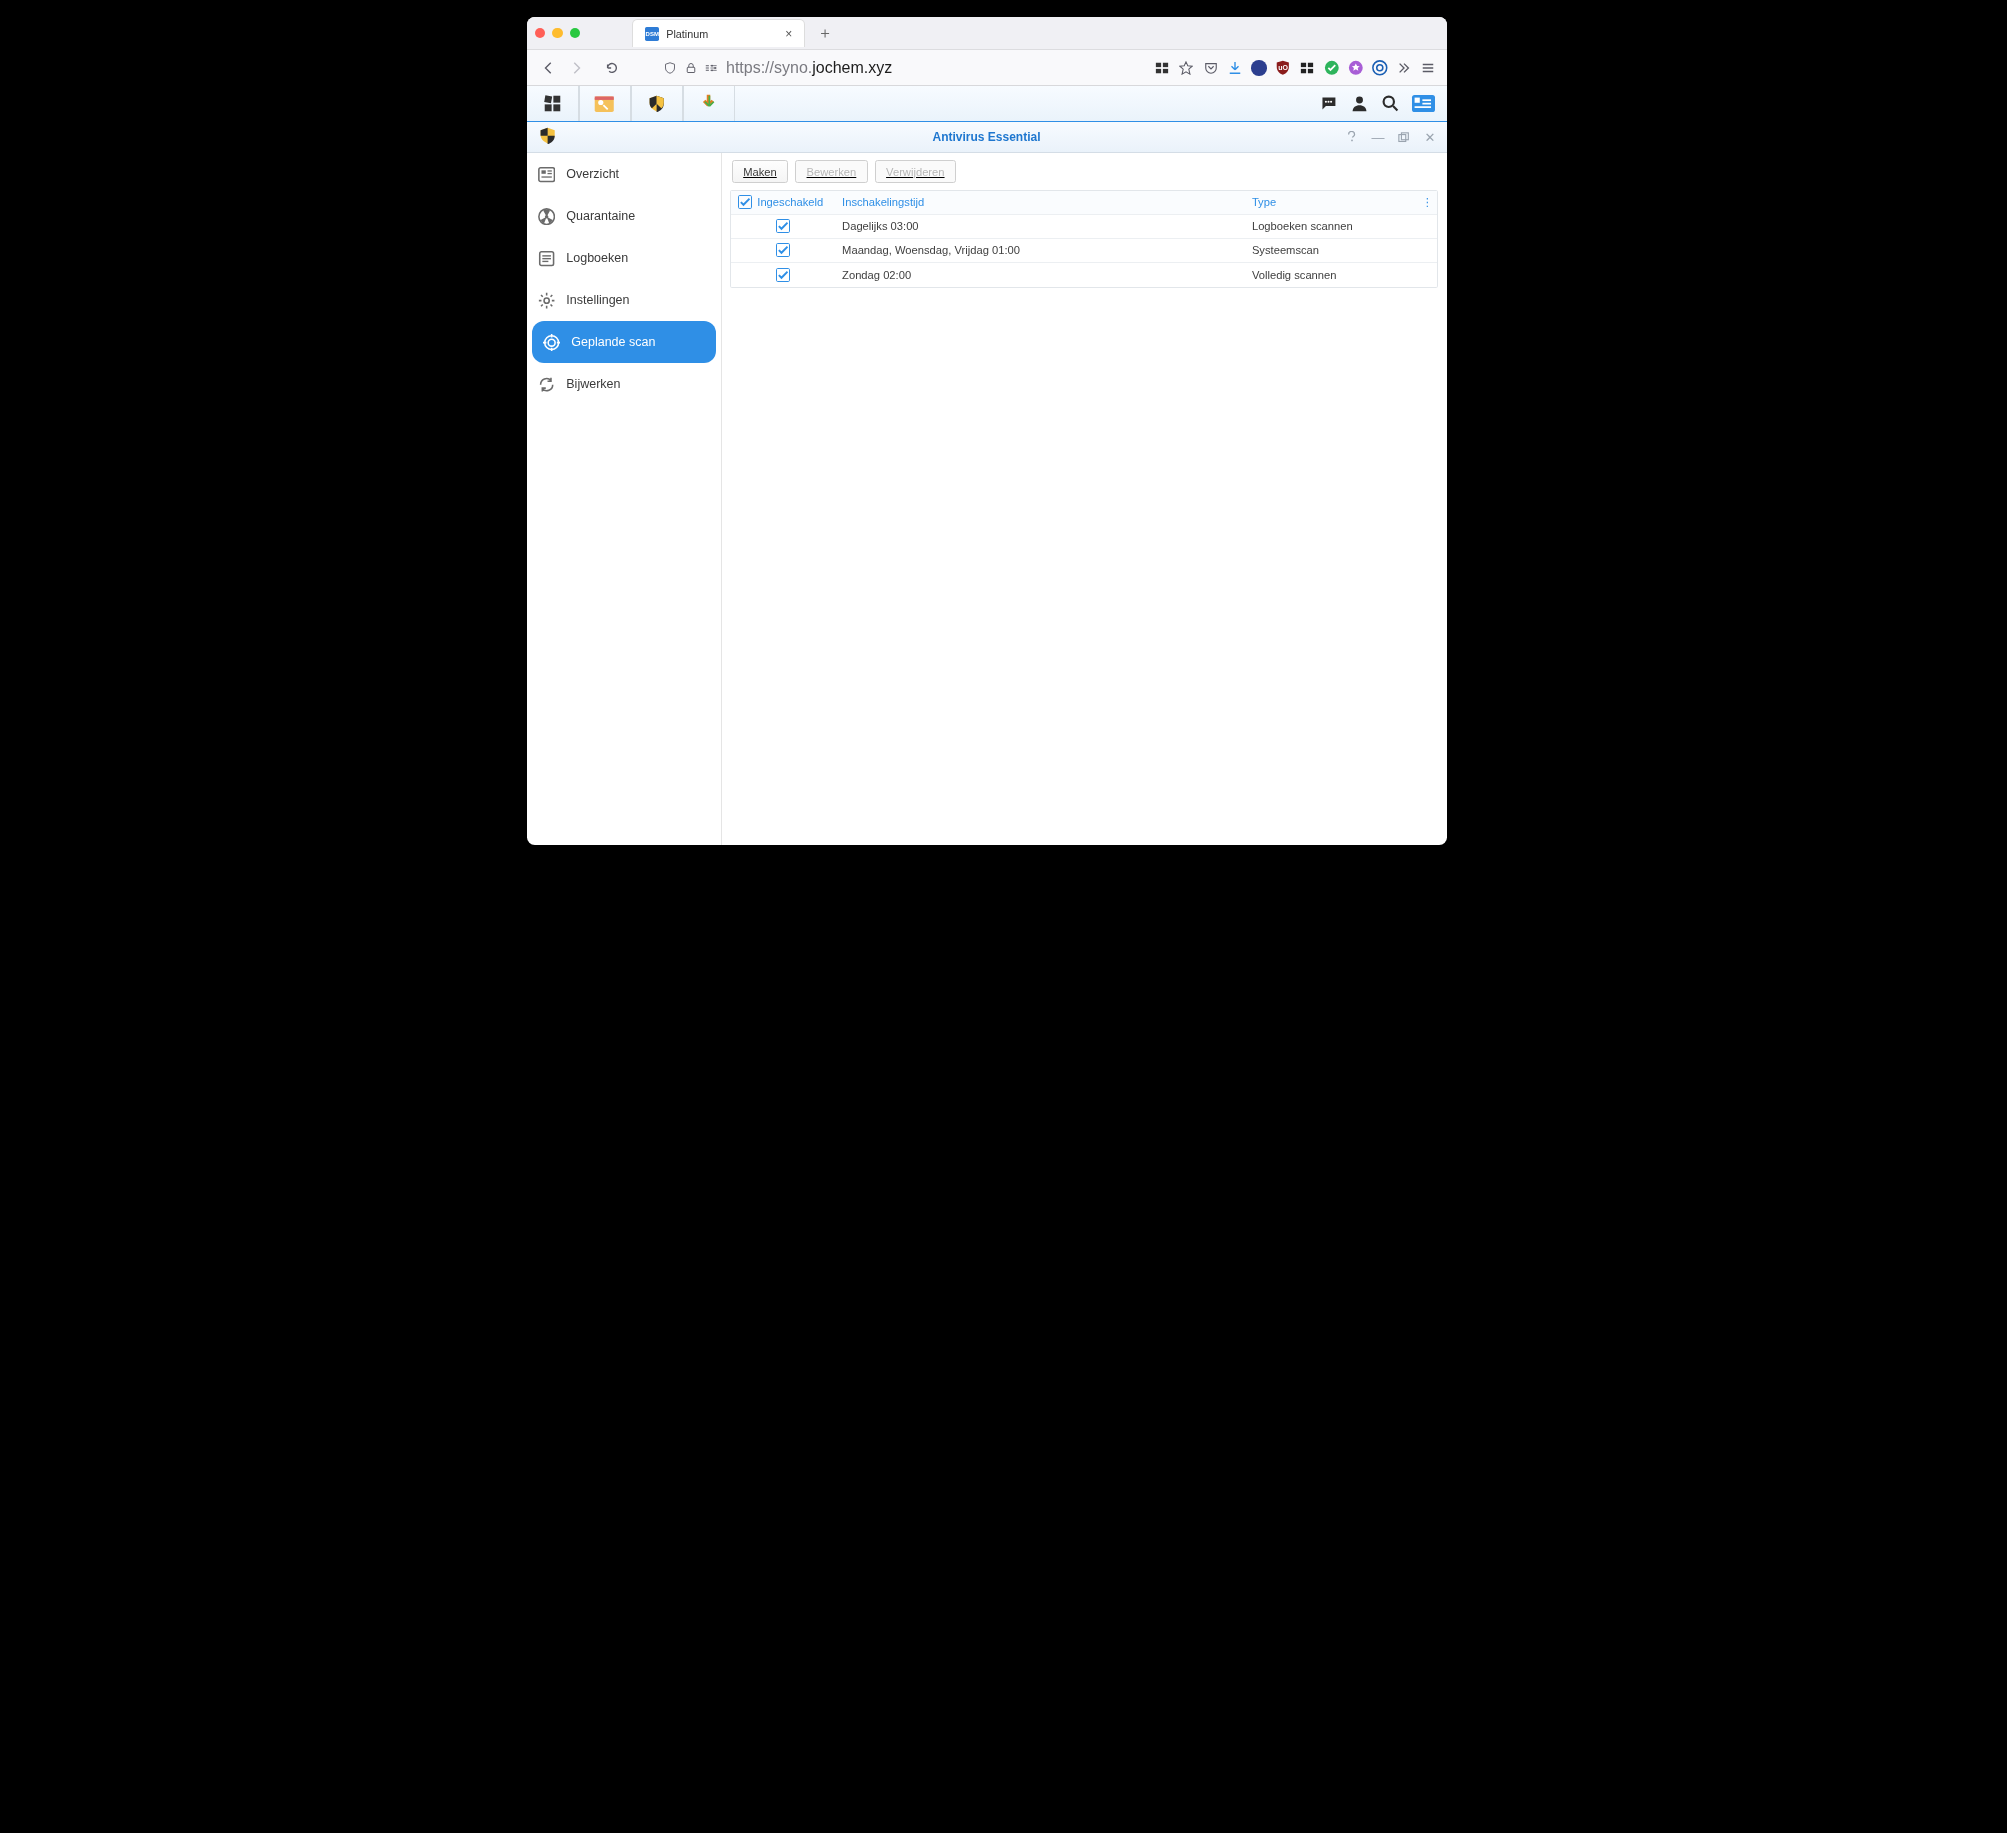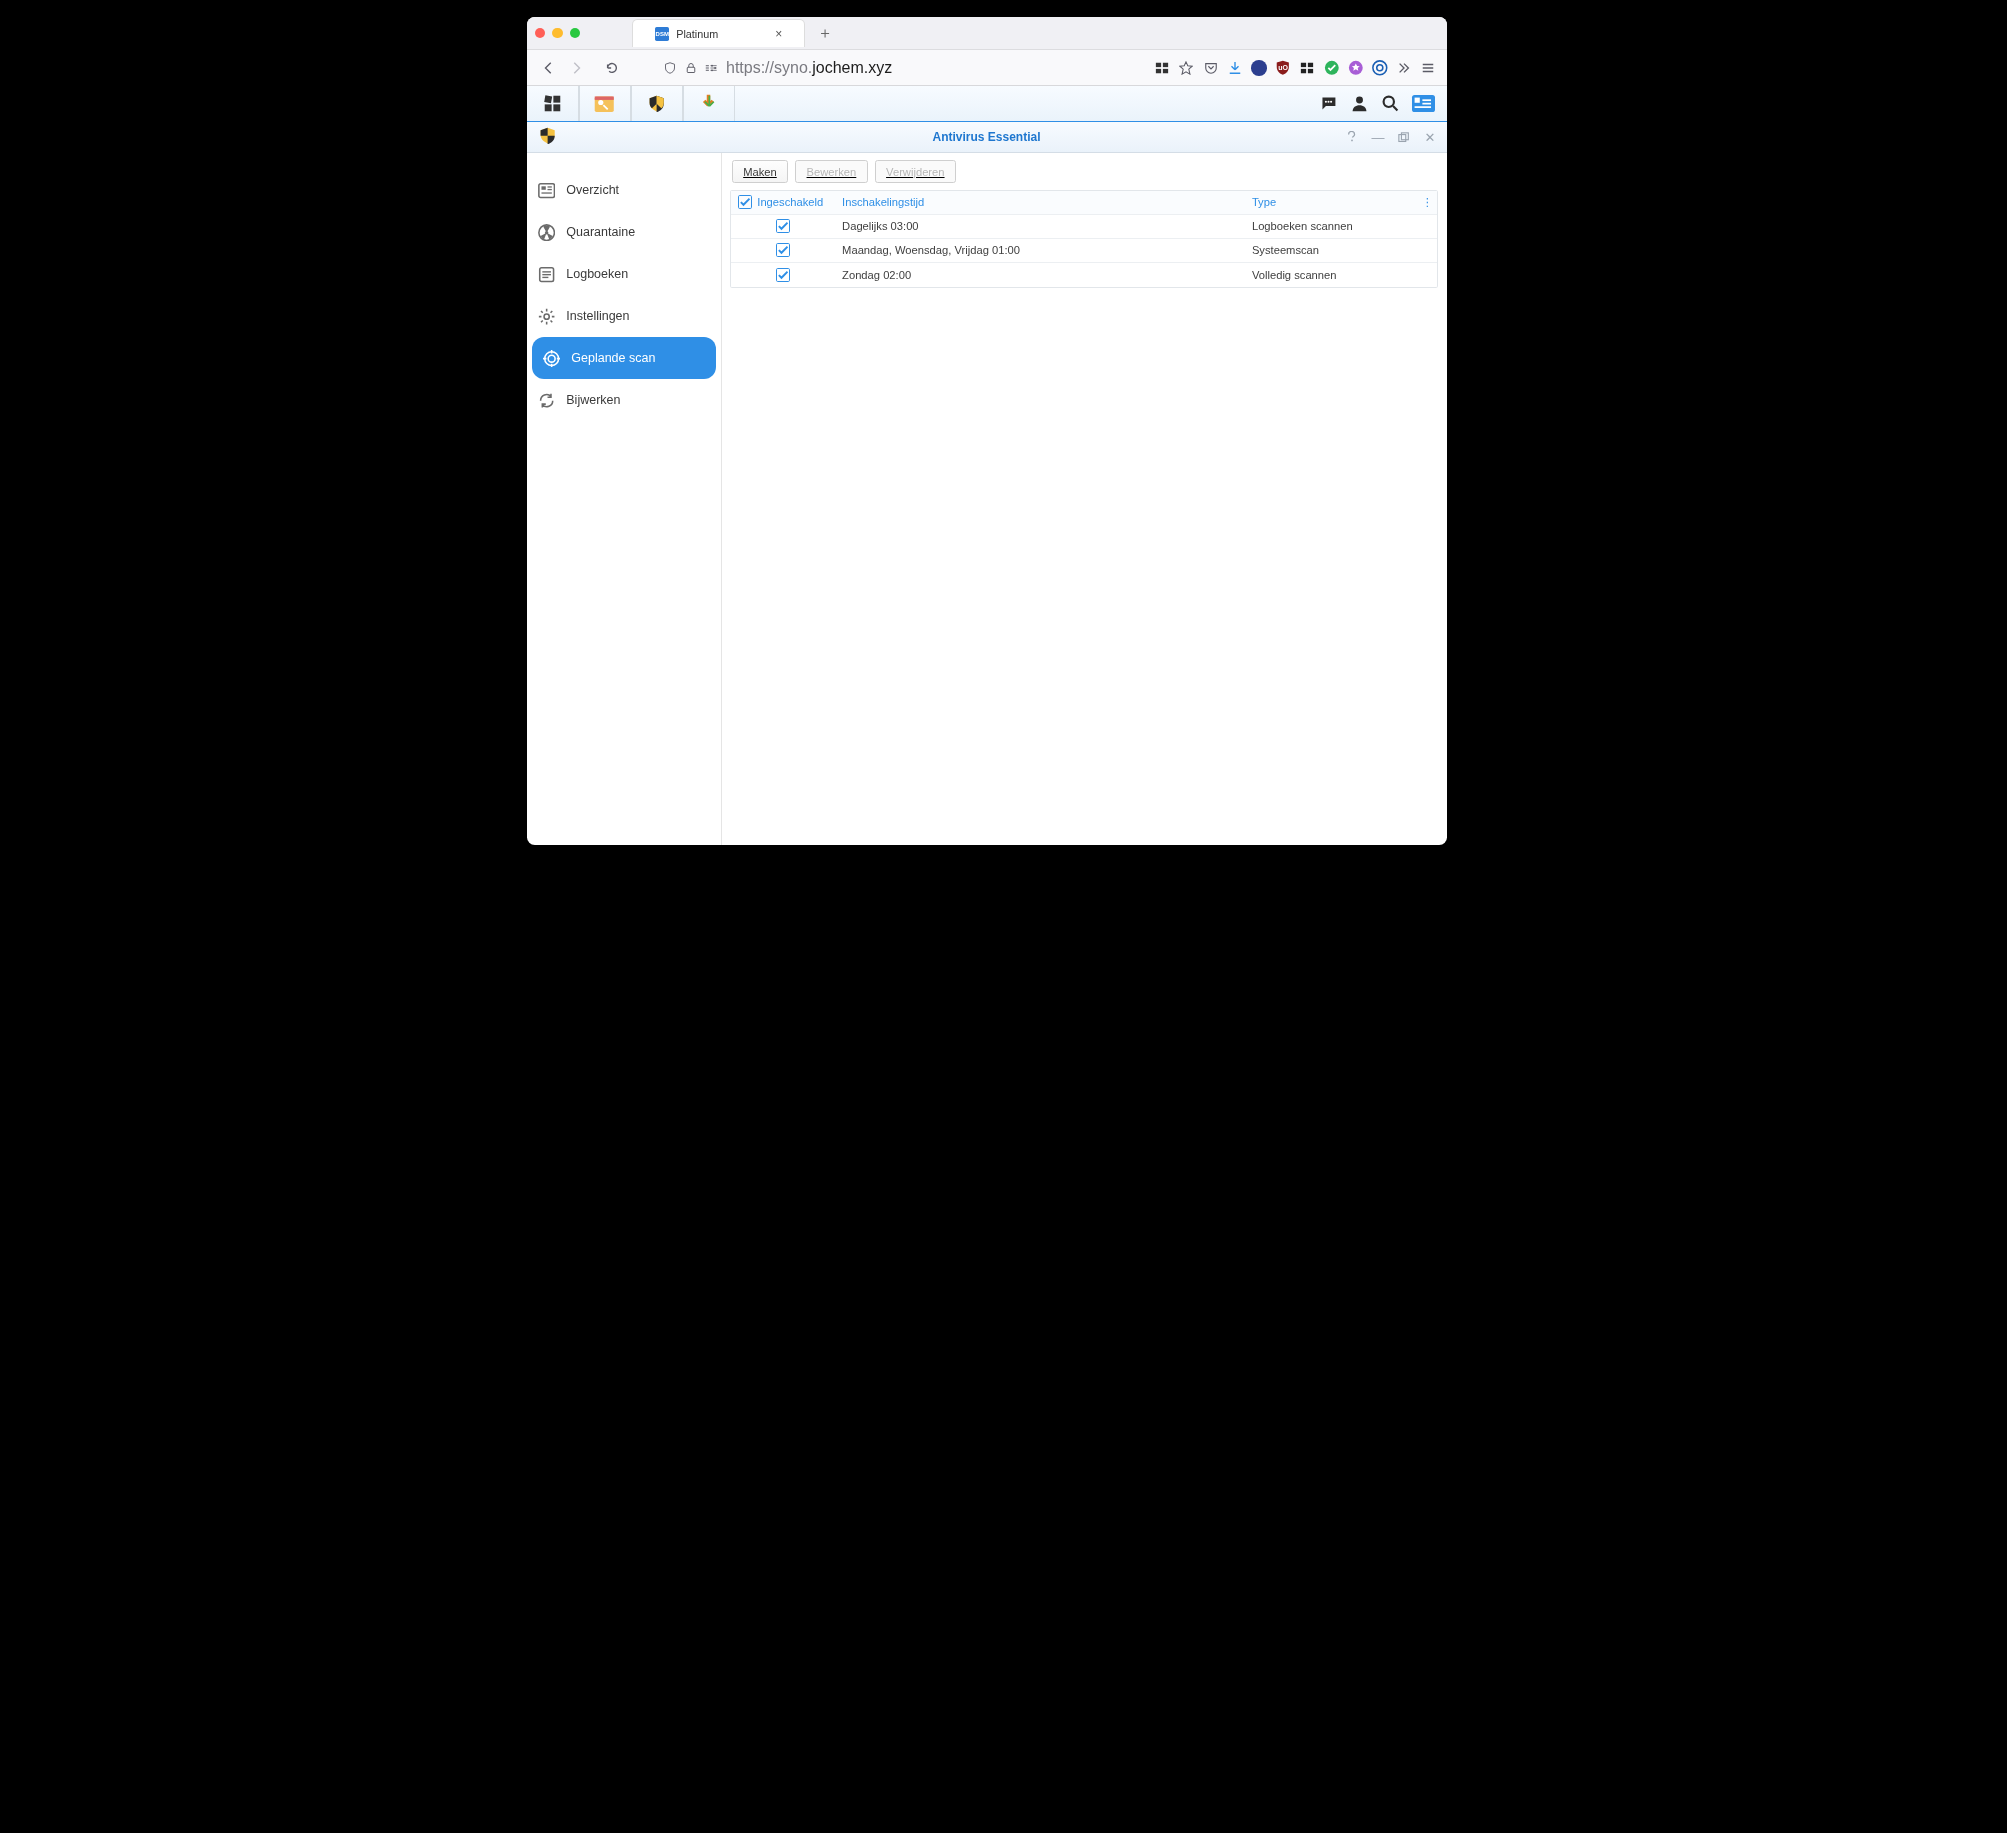--- a/index.html
+++ b/index.html
@@ -5,21 +5,21 @@
   * { box-sizing: border-box; }
   html, body { margin: 0; padding: 0; height: 100%; background: #000; font-family: -apple-system, BlinkMacSystemFont, "Segoe UI", Helvetica, Arial, sans-serif; }
   .screen { width: 1004px; height: 917px; margin: 0 auto; background: #000; position: relative; }
   .window { position: absolute; left: 25px; top: 17.3px; width: 920px; height: 828px; background: #fff; border-radius: 7.8px; overflow: hidden; box-shadow: 0 7px 35px rgba(0,0,0,.6); display: flex; flex-direction: column; }
 
   
   .tabstrip { height: 33px; background: #f0f0f4; display: flex; align-items: center; padding: 0 8.6px; border-bottom: 0.9px solid #dcdcdf; }
   .traffic { display: flex; gap: 7px; margin-right: 52px; }
   .traffic span { width: 10.4px; height: 10.4px; border-radius: 50%; }
   .tr-r { background:#ff5f57; } .tr-y { background:#febc2e; } .tr-g { background:#28c840; }
-  .tab { display:flex; align-items:center; background:#fff; border:0.9px solid #ddd; border-bottom:none; border-radius:5.2px 5.2px 0 0; height:28px; padding:0 22px; width:173px; gap:7px; font-size:10.8px; color:#333; }
+  .tab { display:flex; align-items:center; background:#fff; border:0.9px solid #ddd; border-bottom:none; border-radius:5.2px 5.2px 0 0; height:28px; padding:0 12px; width:173px; gap:7px; font-size:10.8px; color:#333; }
   .tab .favicon { width:14px; height:14px; background:#2e7cd6; border-radius:1.7px; display:flex; align-items:center; justify-content:center; color:#fff; font-size:6px; font-weight:bold; }
   .tab-close { margin-left:auto; color:#555; font-size:12px; cursor:pointer; }
   .newtab { margin-left:12px; color:#666; font-size:15.6px; cursor:pointer; }
   .toolbar { height:36px; background:#f9f9fb; border-bottom:0.9px solid #d8d8db; display:flex; align-items:center; padding:0 10.4px; gap:3.5px; }
   .nav-btn { width:24px; height:24px; display:flex; align-items:center; justify-content:center; color:#5b5b66; cursor:pointer; border-radius:3.5px; }
   .nav-btn.disabled { color:#bfbfc6; cursor:default; }
   .url-wrap { flex:1; display:flex; align-items:center; margin:0 17.3px 0 35px; gap:7px; }
   .url-icn { width:14px; height:14px; display:flex; align-items:center; justify-content:center; color:#5b5b66; }
   .url-text { font-size:16px; color:#7a7a80; }
   .url-text .strong { color:#1c1c1c; }
@@ -35,21 +35,21 @@
 
   
   .app { flex:1; display:flex; flex-direction:column; min-height:0; }
   .app-title { height:31px; background:linear-gradient(#f7fbff,#eaf2fa); border-bottom:0.9px solid #d4dde6; display:flex; align-items:center; position:relative; }
   .app-title .shield { position:absolute; left:12px; }
   .app-title .title { margin:0 auto; font-weight:bold; font-size:12px; color:#1f77cf; }
   .win-ctrl { position:absolute; right:7px; display:flex; gap:7px; }
   .win-ctrl span { width:19px; height:19px; display:flex; align-items:center; justify-content:center; color:#9aa4af; cursor:pointer; font-size:13px; }
 
   .app-body { flex:1; display:flex; min-height:0; }
-  .sidebar { width:195px; border-right:0.9px solid #e5e5e5; padding-top:16px; }
+  .sidebar { width:195px; border-right:0.9px solid #e5e5e5; padding-top:0; }
   .side-item { height:42px; display:flex; align-items:center; gap:10.4px; padding:0 10.4px; font-size:12.5px; color:#3a3a3a; cursor:pointer; }
   .side-item.active { background:#2f8fe6; color:#fff; border-radius:12px; margin:0 5px; }
   .side-item .sic { width:19px; height:19px; display:flex; align-items:center; justify-content:center; color:#6b6b6b; }
   .side-item.active .sic { color:#fff; }
 
   .content { flex:1; display:flex; flex-direction:column; padding:7px 8.6px 0 8.6px; min-width:0; }
   .btn-row { display:flex; gap:7px; padding:0 0 7px 1.7px;text-decoration:underline; }
   .btn { background:linear-gradient(#fefefe,#f4f4f4); border:0.9px solid #cfcfcf; border-radius:2.6px; padding:4.3px 10.4px; font-size:11.2px; color:#3a3a3a; cursor:pointer; }
   .btn.disabled { color:#b7b7b7; cursor:default; background:#fafafa; }
 

